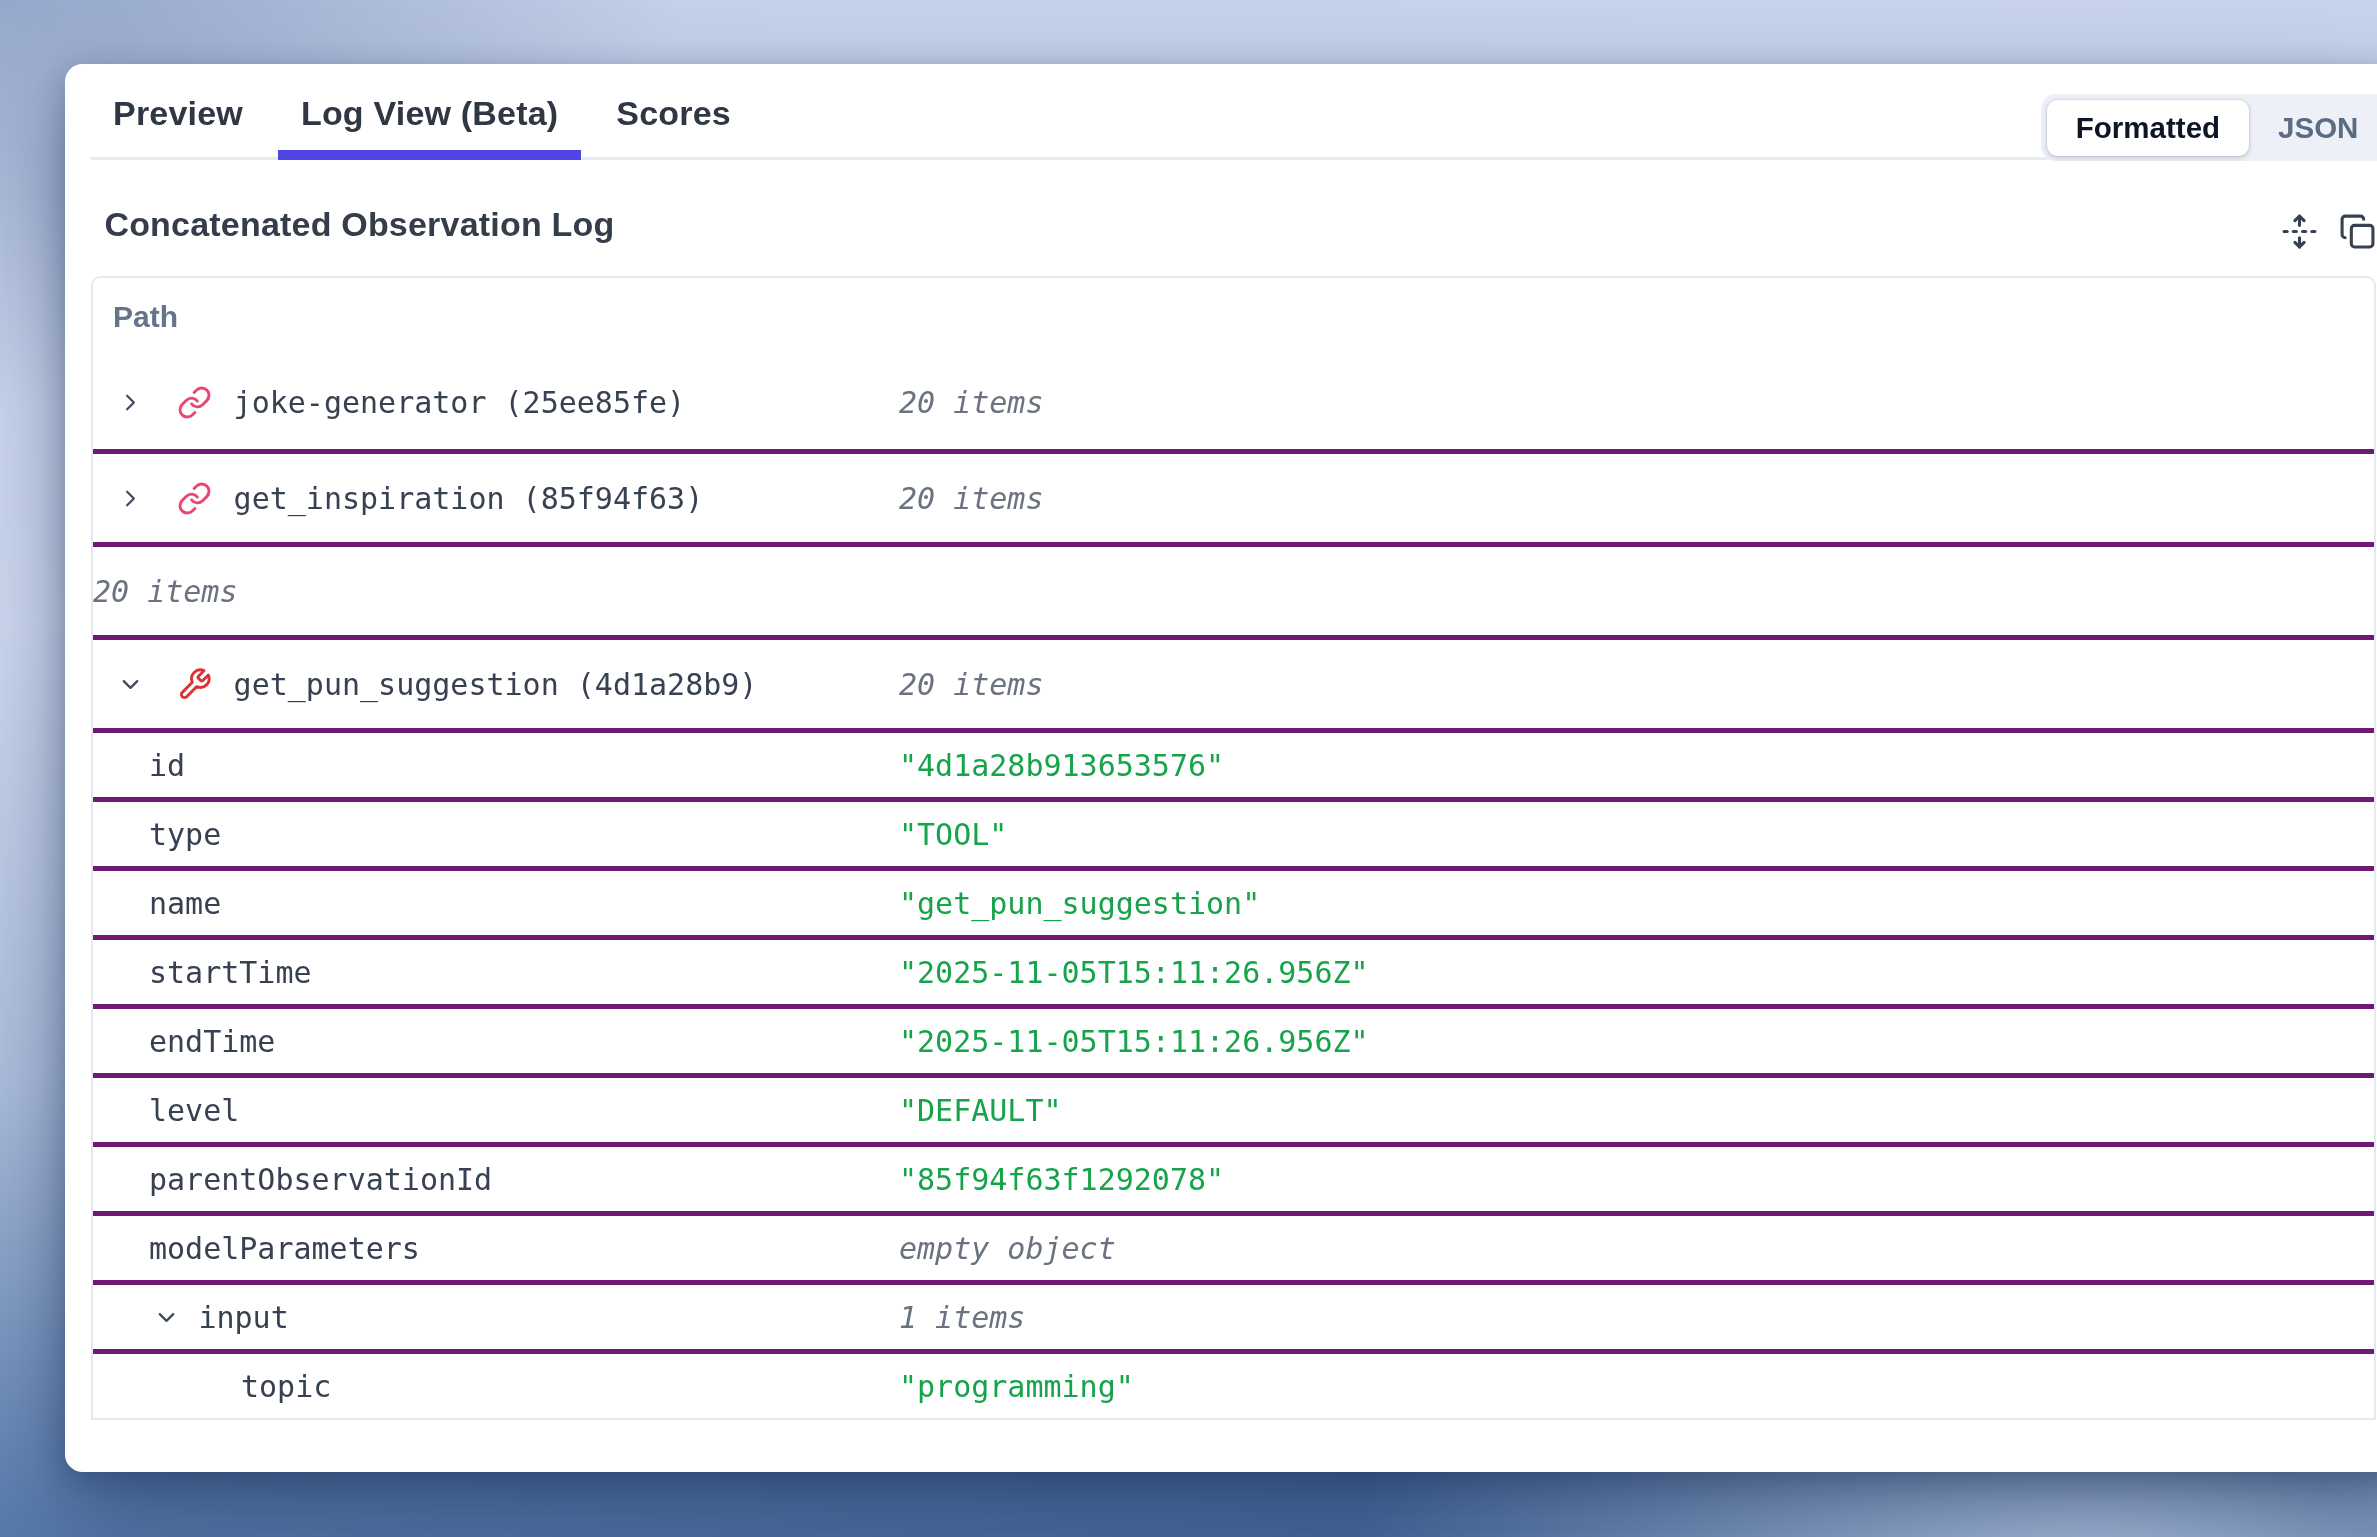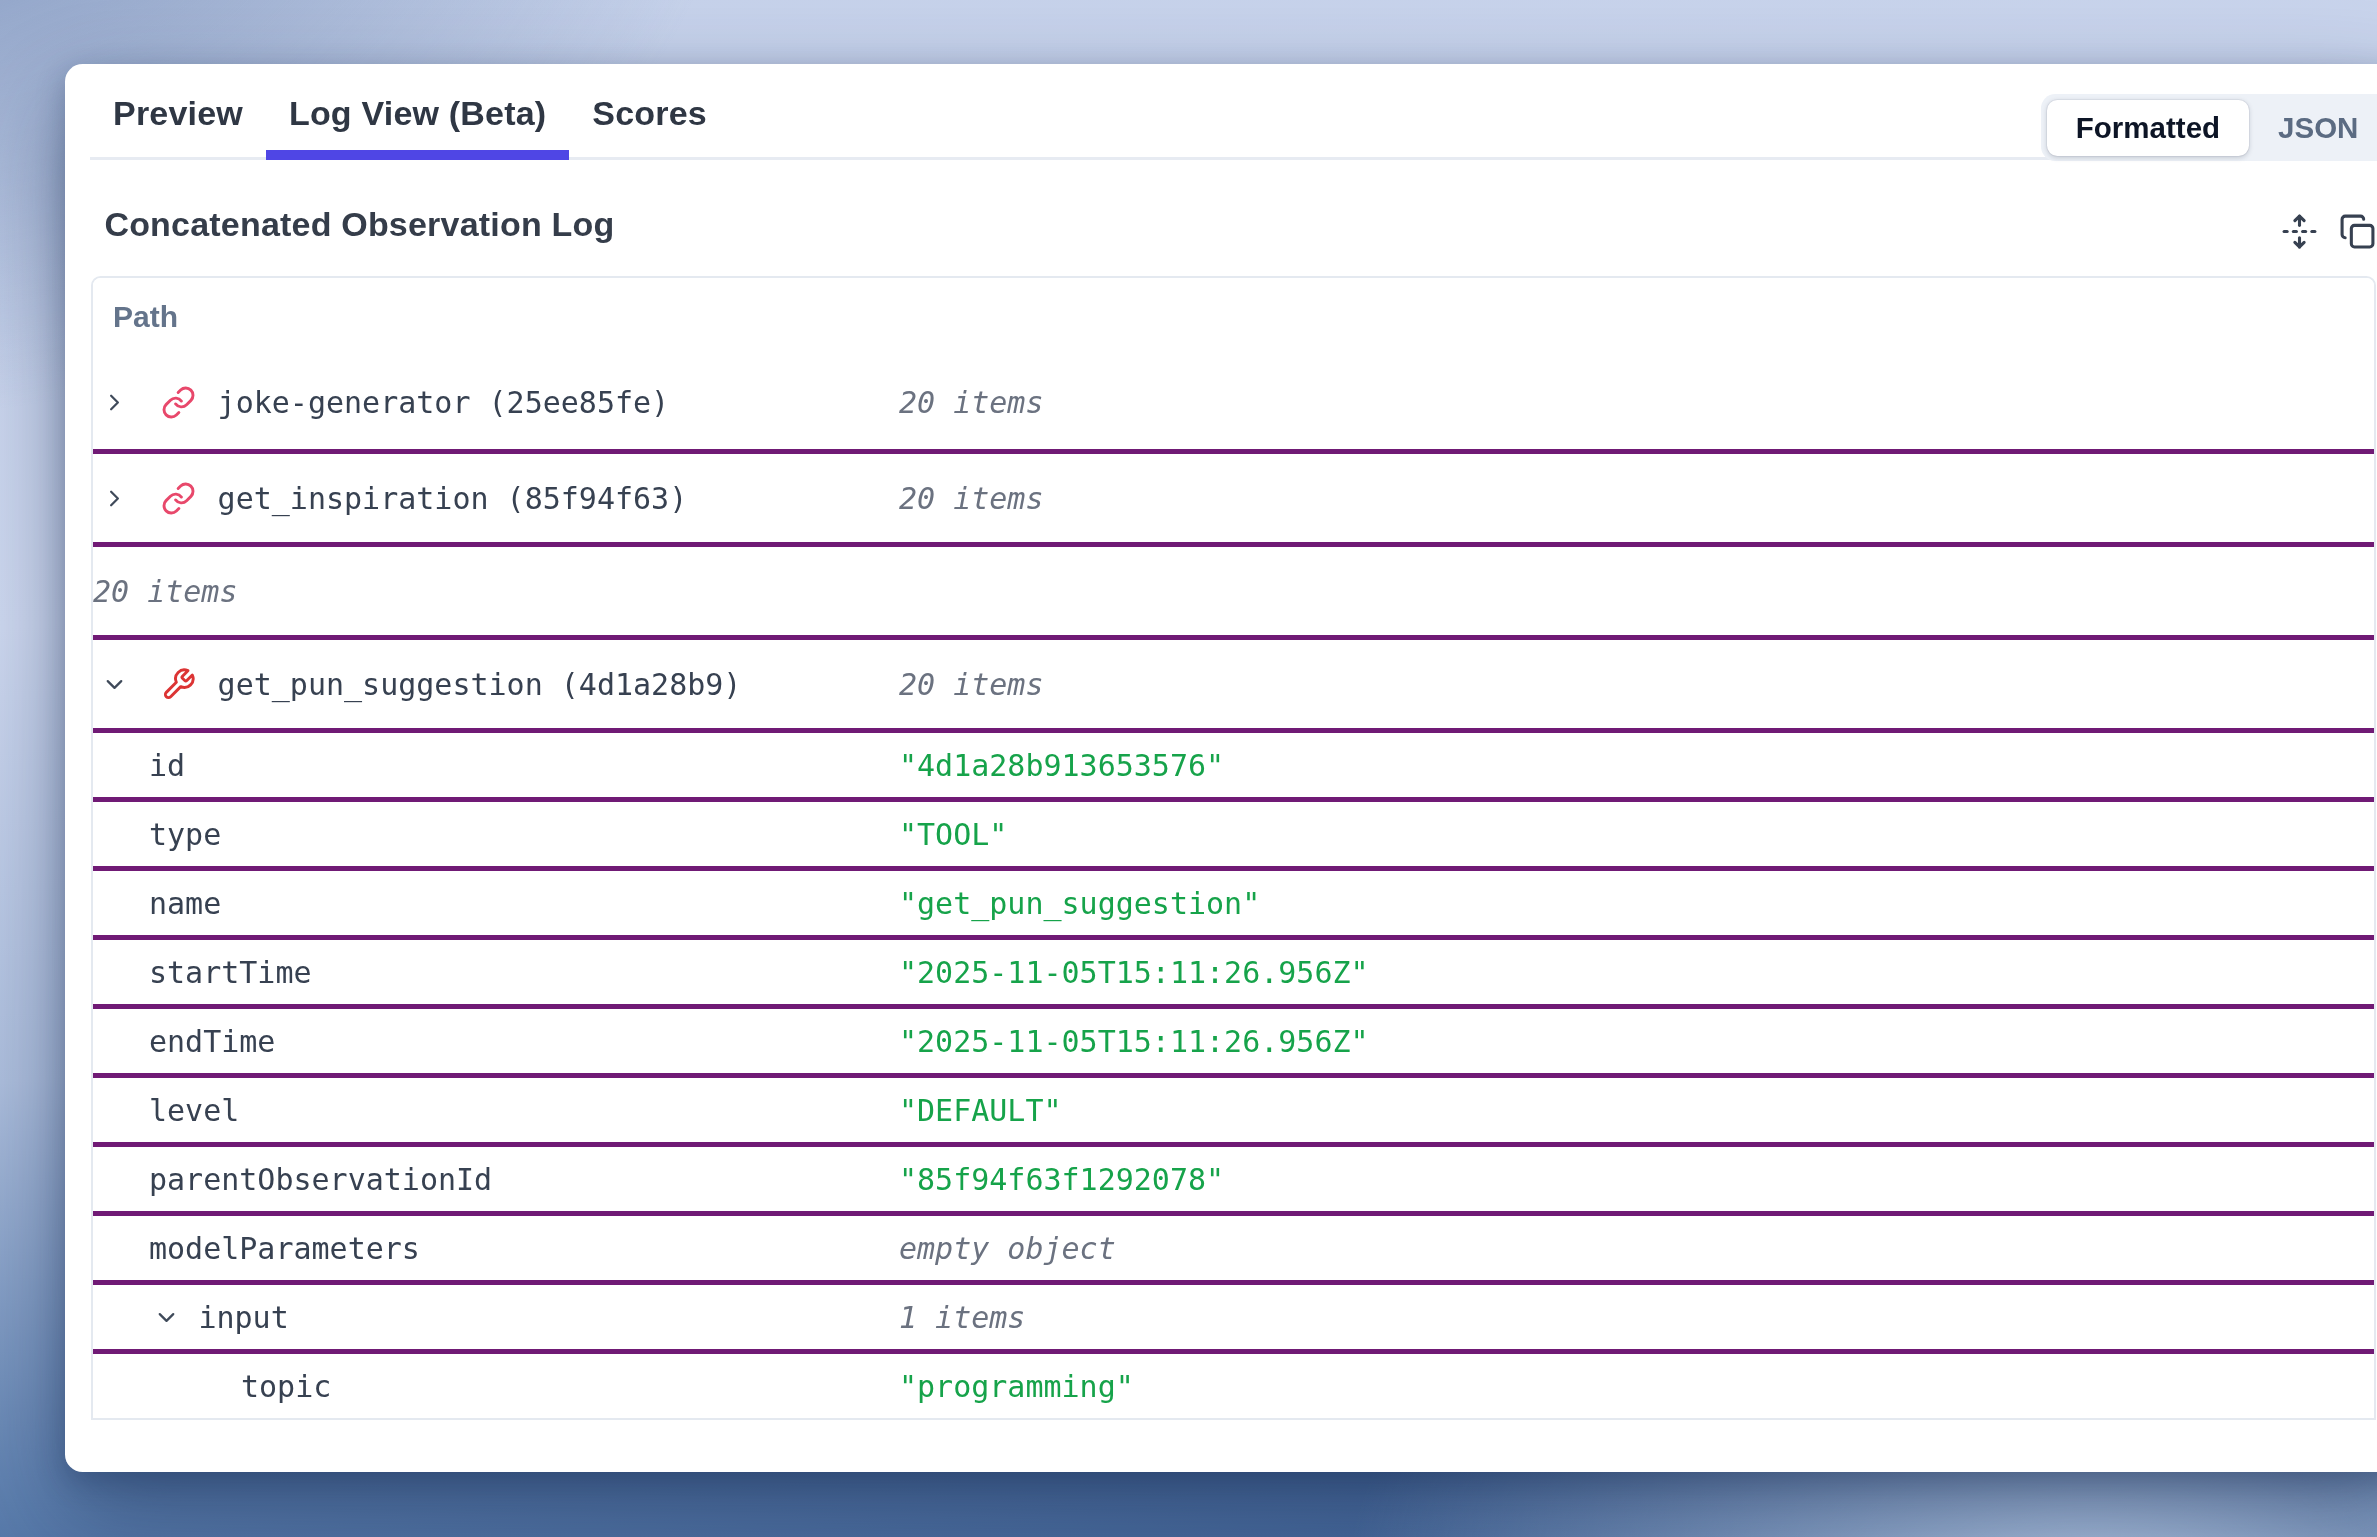--- a/index.html
+++ b/index.html
@@ -13,21 +13,21 @@
   }
   .card {
     position:absolute; left:65px; top:64px; right:-32px; height:1408px;
     background:#ffffff; border-radius:17.6px;
     box-shadow:0 40px 96px rgba(15,35,75,.45), 0 9.6px 29px rgba(15,35,75,.28);
     overflow:hidden;
   }
   
   .tabsbar { position:relative; margin:0 25px; height:96px; border-bottom:3.2px solid #e7ebf2;
              display:flex; align-items:flex-end; justify-content:space-between; }
-  .tabs { display:flex; height:100%; align-items:center; padding-top:6.4px; }
+  .tabs { display:flex; height:100%; align-items:center; padding-top:6.4px;gap:12px; }
   .tab { position:relative; height:100%; display:flex; align-items:center; padding:0 23px;
          font-size:34px; font-weight:600; color:#2f3744; cursor:pointer; letter-spacing:0.2px; }
   .tab.active::after { content:""; position:absolute; left:0; right:0; bottom:-3.2px; height:10.4px;
                        background:var(--accent-underline,#4f46e5); }
   
   .toggle { position:absolute; right:16px; top:30px; height:67px; display:flex; align-items:center;
             background:#edf1f7; border-radius:14.4px; padding:5.6px; }
   .toggle .opt { font-size:29.5px; font-weight:600; color:#5b6b82; padding:16px 29px; height:56px;
                  display:flex; align-items:center; border-radius:10.4px; cursor:pointer; }
   .toggle .opt.active { background:#ffffff; color:#0d1526;
@@ -41,21 +41,21 @@
   
   .logtable { margin:0 33px 0 26px; border:2.4px solid #e4e9f0; border-radius:9.6px 9.6px 0 0; overflow:hidden; background:#fff; }
   .trow { display:grid; grid-template-columns:806px 1fr; align-items:center; background:#fff; }
   .trow + .trow { border-top:5px solid #701a75; }
   .thead { height:78px; }
   .thead .hcell { font-size:30px; font-weight:600; color:#64748b; }
   .thead .hcell.path { padding-left:20px; }
   .row-group { height:93px; }
   .row-key, .row-key-expandable, .row-subkey { height:69px; }
   .pathcell { display:flex; align-items:center; }
-  .row-group  .pathcell { padding-left:8px; }
+  .row-group  .pathcell { padding-left:24px; }
   .row-key    .pathcell { padding-left:56px; }
   .row-key-expandable .pathcell { padding-left:60px; }
   .row-subkey .pathcell { padding-left:148px; }
   .chev { width:27px; height:27px; flex:0 0 27px; color:#3f4a5a; }
   .row-group .chev { margin-right:33px; }
   .row-key-expandable .chev { margin-right:18.4px; }
   .typeicon { width:35px; height:35px; flex:0 0 35px; margin-right:21.6px; }
   .mono { font-family:"DejaVu Sans Mono", monospace; font-size:30px; }
   .pathlabel { color:#374151; white-space:pre; }
   .valcell { white-space:pre; }

